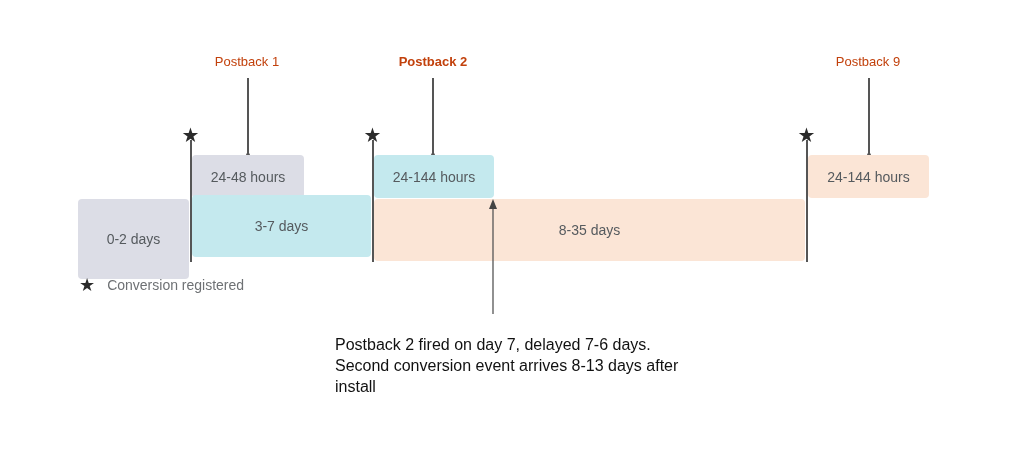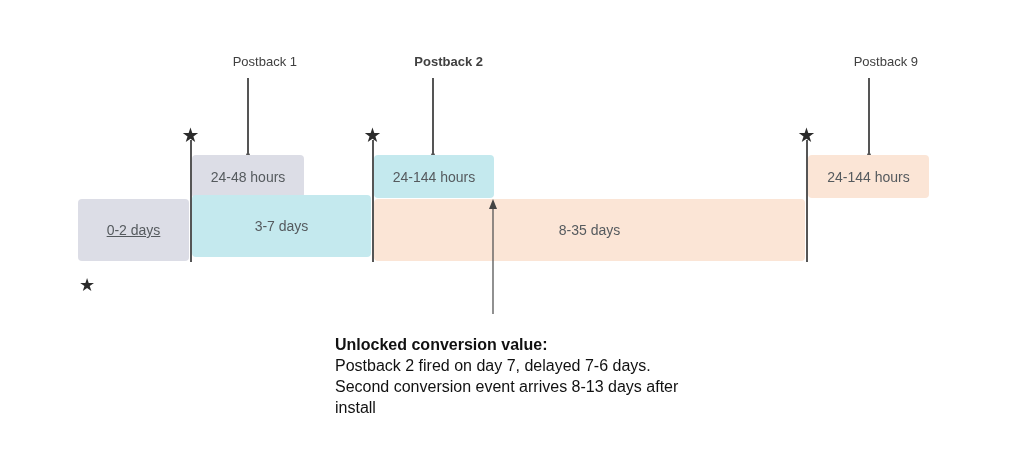--- a/index.html
+++ b/index.html
@@ -4,21 +4,21 @@
 <style>
   html, body { margin:0; padding:0; }
   body { width:1024px; height:471px; background:#ffffff; position:relative; overflow:hidden;
          font-family:"Liberation Sans", "DejaVu Sans", sans-serif; }
   .abs { position:absolute; }
   .box { position:absolute; display:flex; align-items:center; justify-content:center;
          font-size:14px; color:#555a5e; border-radius:4px; box-sizing:border-box; }
   .gray { background:#dcdde6; }
   .teal { background:#c4e9ee; }
   .peach { background:#fbe5d6; }
-  .pb-label { position:absolute; font-size:13px; color:#404040; text-align:right; width:100px; }
+  .pb-label { position:absolute; font-size:13px; color:#c2410c; text-align:center; width:100px; }
   .vline { position:absolute; width:1.5px; background:#555; }
   .dot { position:absolute; width:4px; height:4px; border-radius:50%; background:#555; }
   .star { position:absolute; font-size:20px; line-height:20px; color:#2b2b2b; width:20px; text-align:center; }
   .legend { position:absolute; left:79px; top:276px; display:flex; align-items:center; gap:12px; }
   .legend .lstar { font-size:18px; color:#2b2b2b; line-height:18px; }
   .legend .ltext { font-size:14px; color:#6e7174; }
   .annot { position:absolute; left:335px; top:334px; width:360px; font-size:16px; line-height:21px; color:#111; }
   .annot .title { font-weight:bold; }
 </style>
 </head>
@@ -38,44 +38,44 @@
 <div class="box gray" style="left:192px; top:155px; width:112px; height:43px;">
   <span>24-48 hours</span>
 </div>
 <div class="box teal" style="left:374px; top:155px; width:120px; height:43px;">
   <span>24-144 hours</span>
 </div>
 <div class="box peach" style="left:808px; top:155px; width:121px; height:43px;">
   <span>24-144 hours</span>
 </div>
 
-<div class="box gray" style="left:78px; top:199px; width:111px; height:62px;text-decoration:underline;">
+<div class="box gray" style="left:78px; top:199px; width:111px; height:80px;">
   <span>0-2 days</span>
 </div>
 <div class="box teal" style="left:192px; top:195px; width:179px; height:62px;text-align:center;">
   <span>3-7 days</span>
 </div>
 <div class="box peach" style="left:374px; top:199px; width:431px; height:62px;">
   <span>8-35 days</span>
 </div>
 
 <div class="vline" style="left:190px; top:140px; height:122px;"></div>
 <div class="star" style="left:180.5px; top:125px;">★</div>
 
 <div class="vline" style="left:372px; top:140px; height:122px;"></div>
 <div class="star" style="left:362.5px; top:125px;">★</div>
 
 <div class="vline" style="left:806px; top:140px; height:122px;"></div>
 <div class="star" style="left:796.5px; top:125px;">★</div>
 
 <div class="legend">
   <span class="lstar">★</span>
+  <span class="ltext">Conversion registered</span>
 </div>
 
 <svg class="abs" style="left:485px; top:196px;" width="16" height="122">
   <line x1="8" y1="118" x2="8" y2="10" stroke="#555" stroke-width="1.3"></line>
   <polygon points="8,3 4,13 12,13" fill="#444"></polygon>
 </svg>
 
 <div class="annot">
-  <div class="title">Unlocked conversion value:</div>
   <div>Postback 2 fired on day 7, delayed 7-6 days. Second conversion event arrives 8-13 days after install</div>
 </div>
 
 </body></html>

